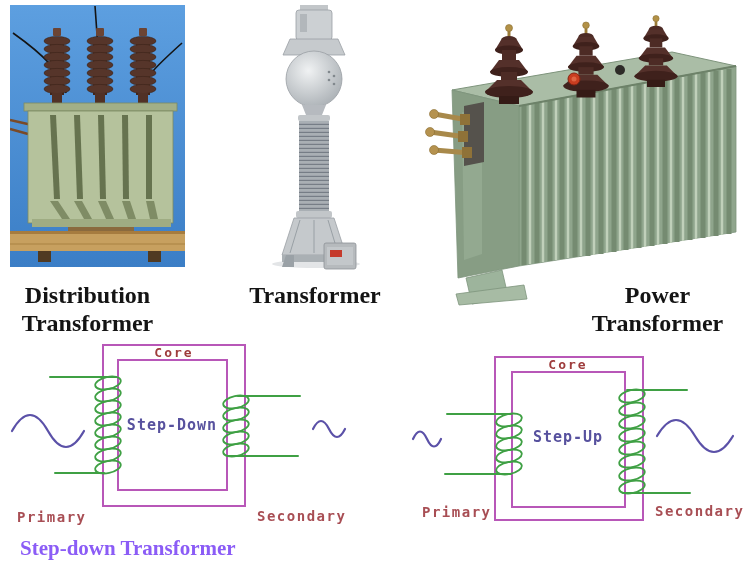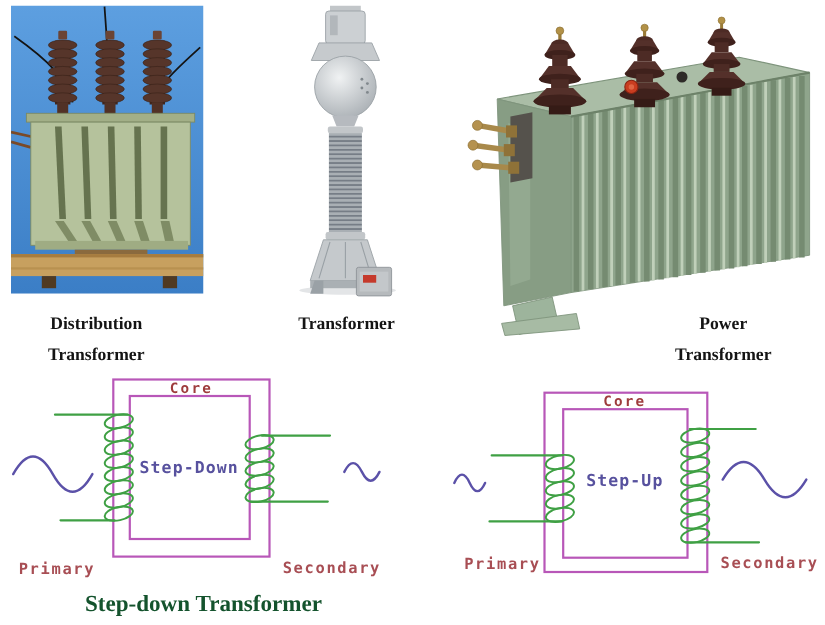--- a/index.html
+++ b/index.html
@@ -1,23 +1,23 @@
 <!DOCTYPE html>
 <html><head>
 <meta charset="utf-8">
 <style>
   html,body{margin:0;padding:0;background:#ffffff;}
   .canvas{position:relative;width:750px;height:568px;background:#ffffff;overflow:hidden;
           font-family:"Liberation Sans",sans-serif;}
   .photo{position:absolute;display:block;}
   .caption{position:absolute;font-family:"Liberation Serif",serif;font-weight:700;
-           font-size:16px;line-height:28px;color:#141414;text-align:center;}
+           font-size:24px;line-height:28px;color:#141414;text-align:center;}
   .diagram{position:absolute;}
   .diagram-caption{position:absolute;font-family:"Liberation Serif",serif;font-weight:700;
-           font-size:21px;color:#14532d;text-align:center;}
+           font-size:21px;color:#8b5cf6;text-align:left;}
   
   .t-core{font-family:"DejaVu Sans Mono",monospace;font-weight:700;font-size:13px;
           fill:#9e3c3c;letter-spacing:2px;text-anchor:middle;}
   .t-dev{font-family:"DejaVu Sans Mono",monospace;font-weight:700;font-size:15px;
          fill:#57519e;letter-spacing:1px;text-anchor:middle;}
   .t-wind{font-family:"DejaVu Sans Mono",monospace;font-weight:700;font-size:14px;
           fill:#a84e54;letter-spacing:1.5px;}
   .wire{stroke:#3fa044;stroke-width:2;fill:none;stroke-linecap:round;}
   .coil{stroke:#3fa044;stroke-width:1.8;fill:none;}
   .corebox{stroke:#b857b8;stroke-width:2;fill:none;}

